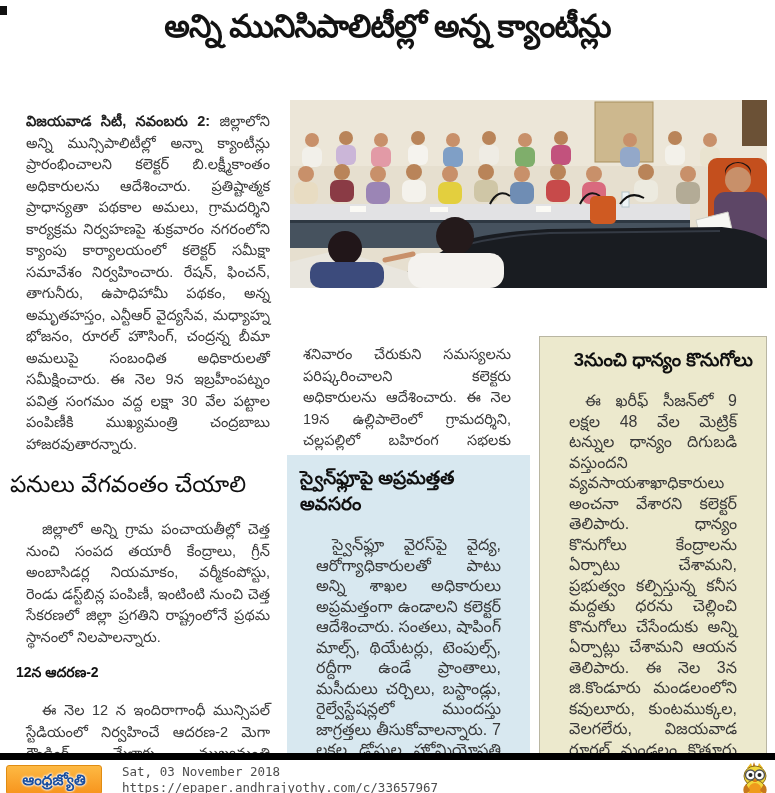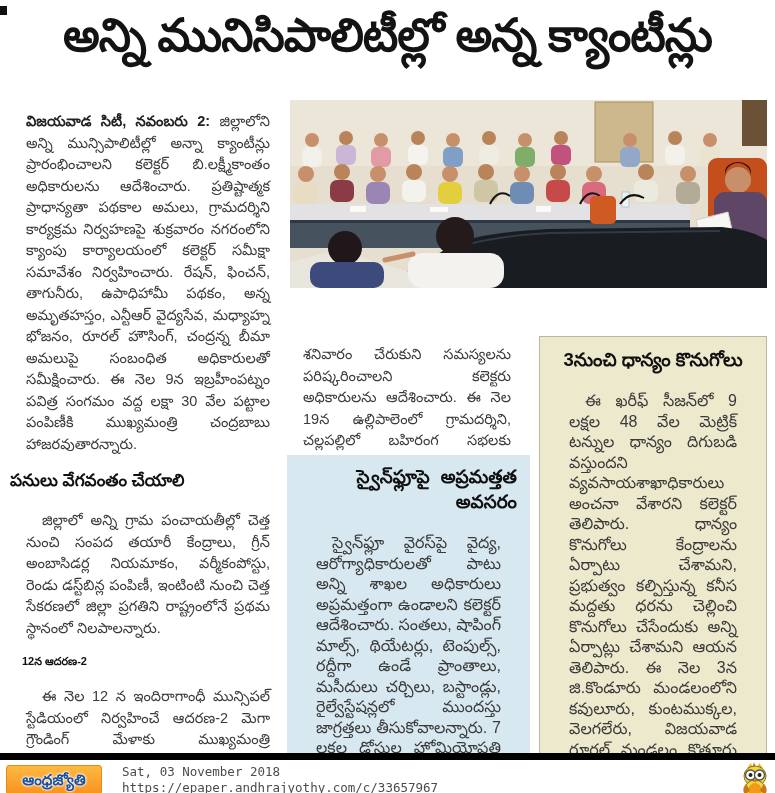--- a/index.html
+++ b/index.html
@@ -1,43 +1,43 @@
 <!DOCTYPE html>
 <html><head>
 <meta charset="utf-8">
 <style>
   html,body{margin:0;padding:0;background:#ffffff;}
   .page{position:relative;width:775px;height:793px;background:#fff;overflow:hidden;
         font-family:"Liberation Sans",sans-serif;color:#2b2b2b;}
   .corner-tick{position:absolute;left:0;top:6px;width:7px;height:9px;background:#111;}
 
   .headline{position:absolute;left:0;top:8px;width:775px;margin:0;text-align:center;
-            font-size:46px;font-weight:bold;color:#131313;letter-spacing:-1px;}
+            font-size:32px;font-weight:bold;color:#131313;letter-spacing:-1px;}
 
   .col-left{position:absolute;left:10px;top:95px;width:276px;height:660px;overflow:hidden;}
   .body{margin:16px;font-size:14.5px;line-height:21.5px;color:#3a3a3a;text-align:justify;}
   .body.indent{text-indent:16px;}
   .bold{font-weight:bold;color:#222;}
-  .subhead{margin:10px 0 4px 0;font-size:17px;font-weight:bold;color:#111;}
-  .minihead{margin:8px 0 2px 12px;font-size:11px;font-weight:bold;color:#111;}
+  .subhead{margin:10px 0 4px 0;font-size:23px;font-weight:normal;color:#111;}
+  .minihead{margin:8px 0 2px 6px;font-size:14px;font-weight:bold;color:#111;}
 
   .photo{position:absolute;left:290px;top:100px;width:477px;height:188px;overflow:hidden;
          background:#e3dccb;}
   .caption{position:absolute;left:290px;top:291px;width:477px;height:28px;
            font-size:15px;color:#333;text-align:center;border-bottom:1px solid #999;
            padding-top:4px;box-sizing:border-box;}
 
   .col-mid{position:absolute;left:287px;top:328px;width:240px;height:124px;overflow:hidden;}
 
   .box{position:absolute;box-sizing:border-box;padding:12px 13px;overflow:hidden;}
-  .box-head{margin:0 0 6px 0;font-size:18.5px;font-weight:bold;color:#101010;text-align:center;}
+  .box-head{margin:0 0 6px 0;font-size:18.5px;font-weight:bold;color:#101010;text-align:right;}
   .box .body{font-size:16px;line-height:20.5px;}
   .box.cyan{left:287px;top:455px;width:243px;height:300px;background:#d8e8f0;}
   .box.khaki{left:539px;top:336px;width:228px;height:424px;background:#ece9cd;border:1px solid #b9b6a2;}
-  .box.cyan .box-head{text-align:right;font-family:Liberation Mono, monospace;}
+  .box.cyan .box-head{text-align:left;}
 
   .footer{position:absolute;left:0;top:753px;width:775px;height:40px;background:#fff;
           border-top:7px solid #000000;}
   .logo{position:absolute;left:6px;top:5px;width:94px;height:28px;border-radius:3px;
         background:linear-gradient(#fdb943,#f7941d);border:1px solid #e08c12;
         color:#1c4f9e;font-weight:bold;font-size:15px;line-height:28px;text-align:center;
         text-shadow:0 0 2px #fff,0 0 2px #fff,0 0 3px #fff;}
   .footer-meta{position:absolute;left:122px;top:4px;
                font-family:"DejaVu Sans Mono",monospace;color:#4c4c4c;}
   .footer-date{font-size:12.5px;line-height:16px;}

